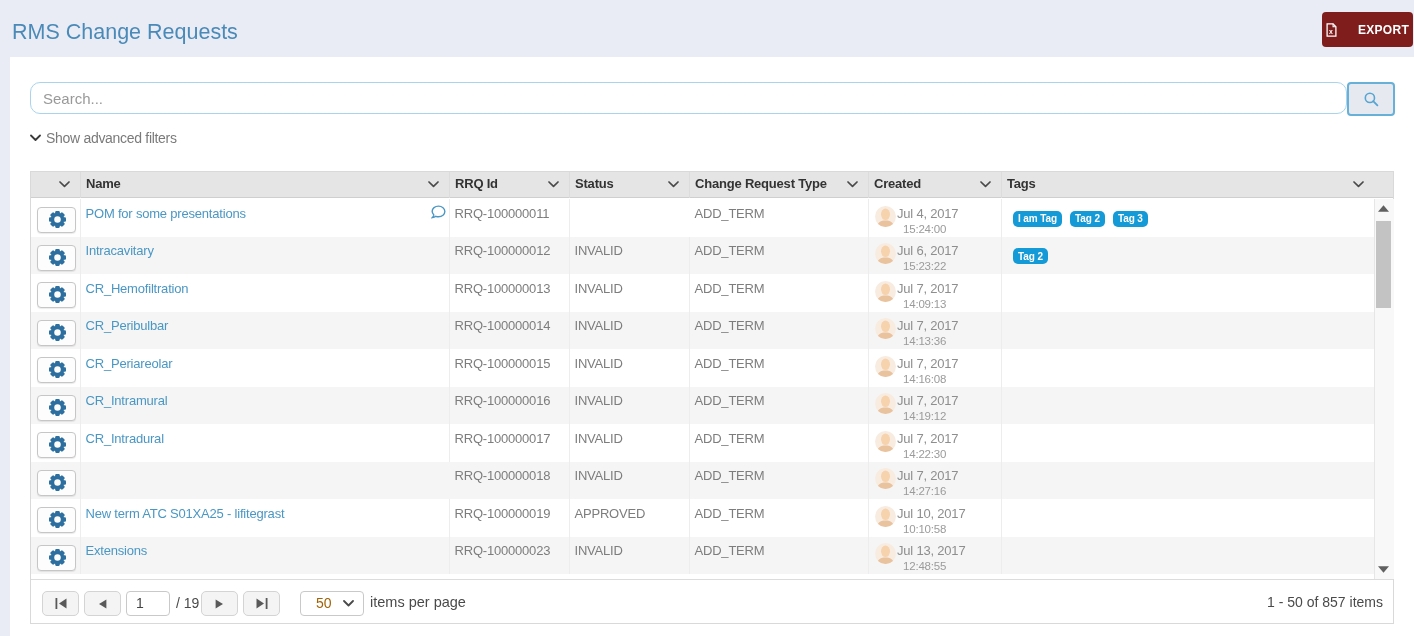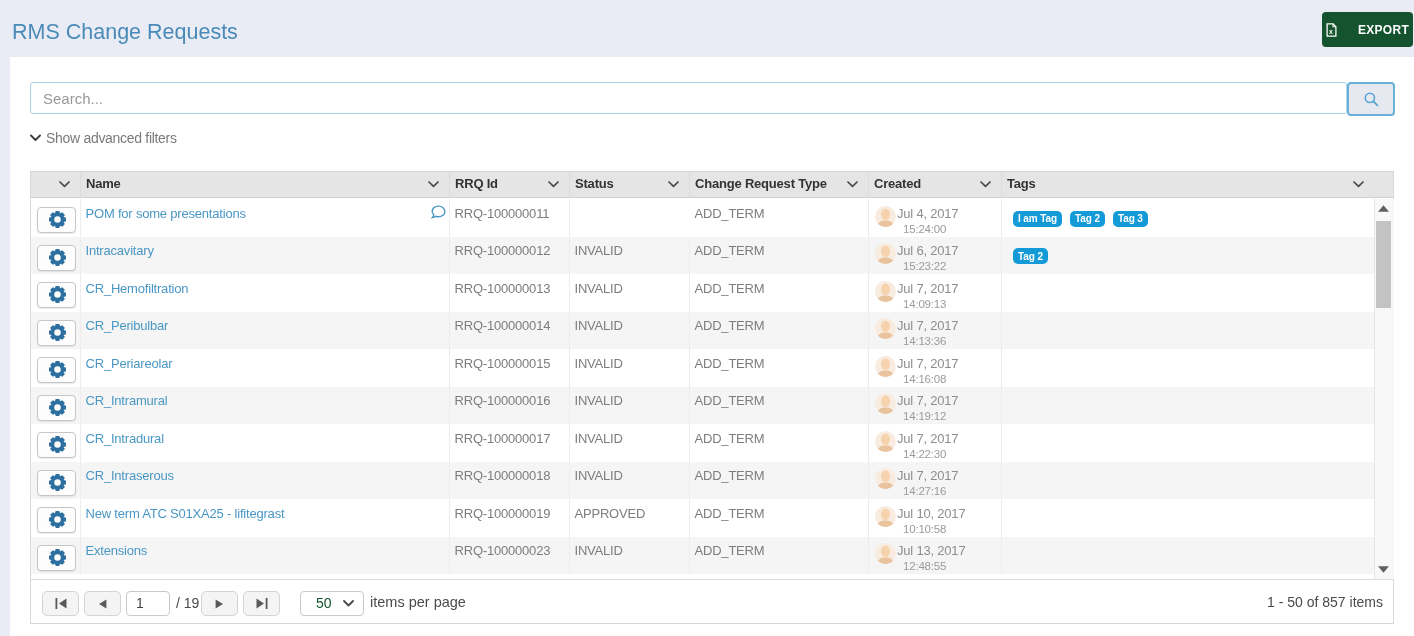--- a/index.html
+++ b/index.html
@@ -1,20 +1,20 @@
 <!DOCTYPE html>
 <html><head><meta charset="utf-8"><style>
 *{margin:0;padding:0;box-sizing:border-box}
 svg{display:block}
 body{width:1414px;height:636px;background:#fff;font-family:"Liberation Sans",sans-serif;position:relative;overflow:hidden}
 .strip{position:absolute;left:0;top:0;width:10px;height:636px;background:#e9ecf4}
 .band{position:absolute;left:0;top:0;width:1414px;height:57px;background:#e9ecf4}
 .title{position:absolute;left:12px;top:20px;font-size:21.5px;color:#4a8ab8}
-.export{position:absolute;left:1322px;top:12px;width:91px;height:35px;background:#14532d;border-radius:4px;color:#fff;font-size:12px;font-weight:bold;letter-spacing:.3px;display:flex;align-items:center;justify-content:center;gap:21px}
-.search{position:absolute;left:30px;top:82px;width:1317px;height:32px;border:1px solid #a9d4eb;border-radius:3px;background:#fff}
+.export{position:absolute;left:1322px;top:12px;width:91px;height:35px;background:#7f1d1d;border-radius:4px;color:#fff;font-size:12px;font-weight:bold;letter-spacing:.3px;display:flex;align-items:center;justify-content:center;gap:21px}
+.search{position:absolute;left:30px;top:82px;width:1317px;height:32px;border:1px solid #a9d4eb;border-radius:10px;background:#fff}
 .search span{position:absolute;left:12px;top:7px;font-size:15px;color:#999}
 .sbtn{position:absolute;left:1347px;top:82px;width:48px;height:34px;background:#e6e9f0;border:2px solid #67b1d8;border-radius:4px;display:flex;align-items:center;justify-content:center}
 .filters{position:absolute;left:30px;top:129px;height:18px;font-size:14px;letter-spacing:-0.3px;color:#7a7a7a;display:flex;align-items:center;gap:5px}
 .grid{position:absolute;left:30px;top:171px;width:1364px;height:453px;border:1px solid #d9d9d9;background:#fff}
 .ghead{position:absolute;left:0;top:0;width:1362px;height:26px;background:#e5e5e5;border-bottom:1px solid #cfcfcf}
 .ghead .hc{position:absolute;top:0;height:26px;border-right:1px solid #dcdcdc;font-size:13px;font-weight:bold;color:#333;letter-spacing:-0.2px}
 .ghead .hc span{position:absolute;left:5px;top:4px}
 .ghead .hc .ch{position:absolute;left:auto;right:10px;top:9px}
 .gbody{position:absolute;left:0;top:27px;width:1362px;height:379px;overflow:hidden}
 .row{position:relative;width:1362px;height:37.5px}
@@ -30,21 +30,21 @@
 .tagwrap{position:absolute;left:11px;top:11.5px;display:flex;gap:8px}
 .tag{background:#149bd7;color:#fff;font-size:10px;font-weight:bold;border-radius:5px;padding:2.5px 5px;white-space:nowrap;letter-spacing:-0.1px}
 .sbar{position:absolute;left:1343px;top:27px;width:20px;height:380px;background:#f8f8f8;border-left:1px solid #e6e6e6}
 .sthumb{position:absolute;left:1px;top:22px;width:15px;height:87px;background:#c3c3c3}
 .sarr{position:absolute;left:3px}
 .pager{position:absolute;left:0;top:407px;width:1362px;height:44px;background:#fff;border-top:1px solid #dcdcdc;font-size:14px;color:#4a4a4a}
 .pbtn{position:absolute;top:11px;width:37px;height:25px;background:#f4f4f4;border:1px solid #d4d4d4;border-radius:5px;display:flex;align-items:center;justify-content:center}
 .pinput{position:absolute;left:95px;top:11px;width:44px;height:25px;background:#fff;border:1px solid #c9c9c9;border-radius:4px;padding-left:9px;line-height:23px;color:#444}
 .plabel{position:absolute;left:145px;top:15px}
 .psel{position:absolute;left:269px;top:11px;width:64px;height:25px;background:#fff;border:1px solid #c9c9c9;border-radius:4px}
-.psel span{position:absolute;left:15px;top:3px;color:#14532d}
+.psel span{position:absolute;left:15px;top:3px;color:#a16207}
 .psel .sc{position:absolute;left:auto;right:9px;top:8px}
 .pitems{position:absolute;left:339px;top:14px;font-size:14.5px}
 .pinfo{position:absolute;right:10px;top:14px;font-size:14px;color:#4a4a4a}
 </style></head><body>
 <div class="strip"></div>
 <div class="band"></div>
 <div class="title">RMS Change Requests</div>
 <div class="export">
     <svg width="11" height="14" viewBox="0 0 12 15">
       <path d="M1.2 .8 h6.5 l3.1 3.1 v10.3 h-9.6z" fill="none" stroke="#ffffff" stroke-width="1.4"></path>
@@ -502,23 +502,20 @@
                 <rect x="8" y="0" width="6" height="5.5" rx="1.5" transform="rotate(135 11 11)"></rect>
                 <rect x="8" y="0" width="6" height="5.5" rx="1.5" transform="rotate(180 11 11)"></rect>
                 <rect x="8" y="0" width="6" height="5.5" rx="1.5" transform="rotate(225 11 11)"></rect>
                 <rect x="8" y="0" width="6" height="5.5" rx="1.5" transform="rotate(270 11 11)"></rect>
                 <rect x="8" y="0" width="6" height="5.5" rx="1.5" transform="rotate(315 11 11)"></rect>
               </g>
               <circle cx="11" cy="11" r="4.2" fill="#fdfdfd"></circle>
             </svg>
           </div>
         </div>
-<div class="cell name" style="left:50px;width:369px">
-          <span class="t">CR_Intraserous</span>
-        </div>
 <div class="cell" style="left:419px;width:120px">
           <span class="t">RRQ-100000018</span>
         </div>
 <div class="cell" style="left:539px;width:120px">
           <span class="t">INVALID</span>
         </div>
 <div class="cell" style="left:659px;width:179px">
           <span class="t">ADD_TERM</span>
         </div>
 <div class="cell" style="left:838px;width:133px">

